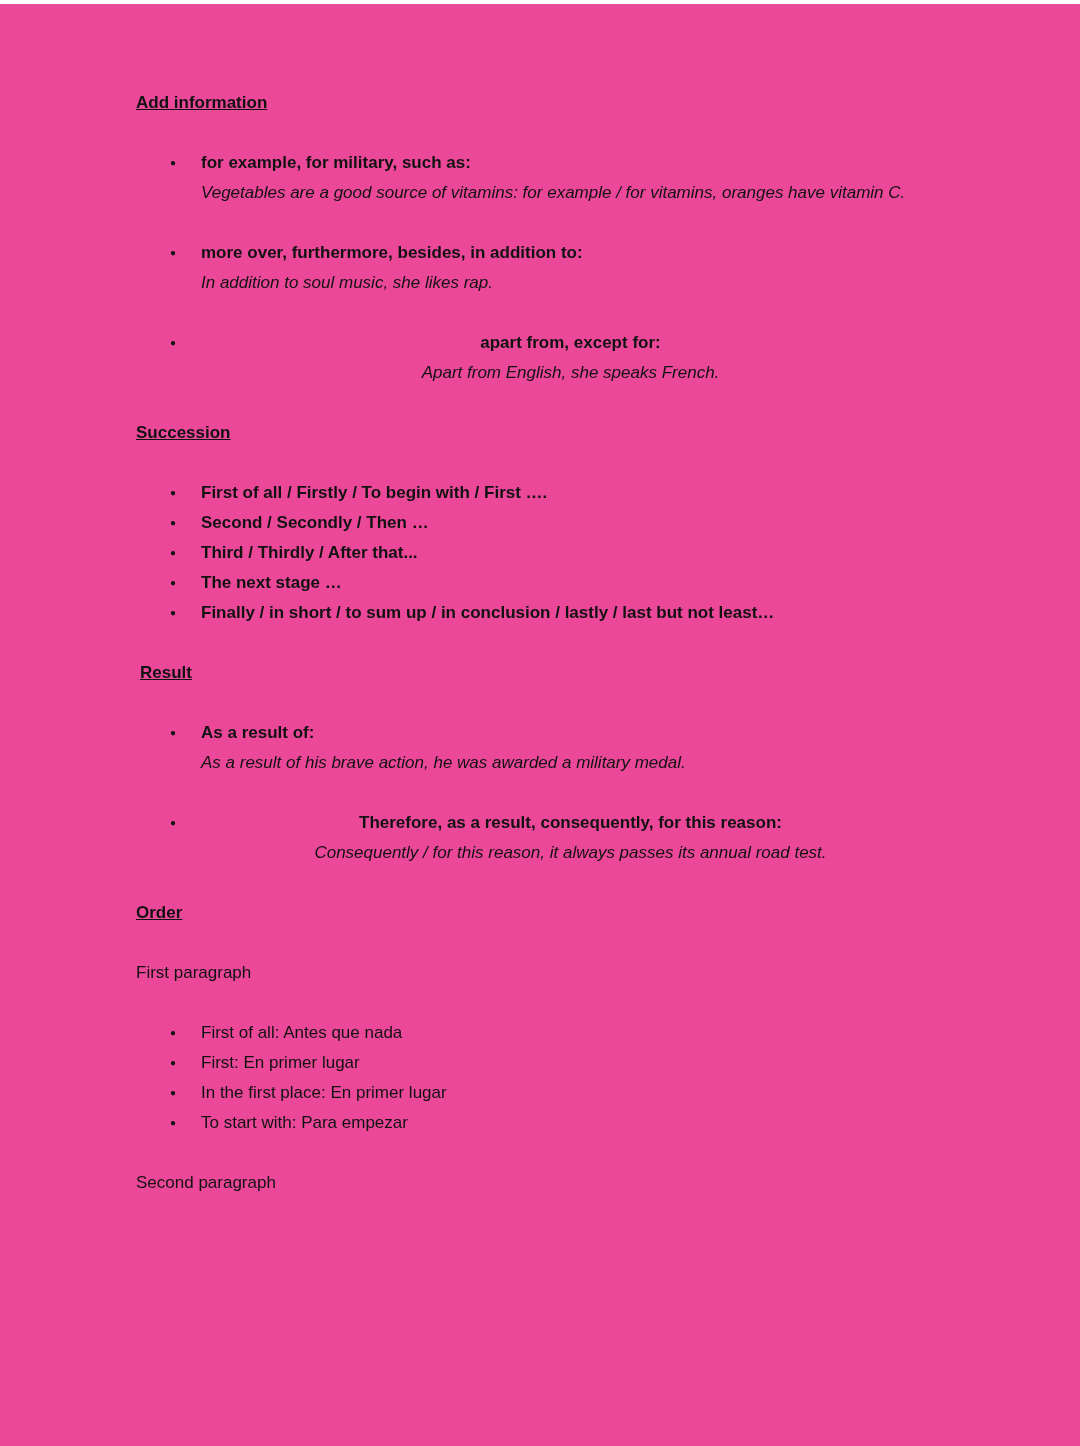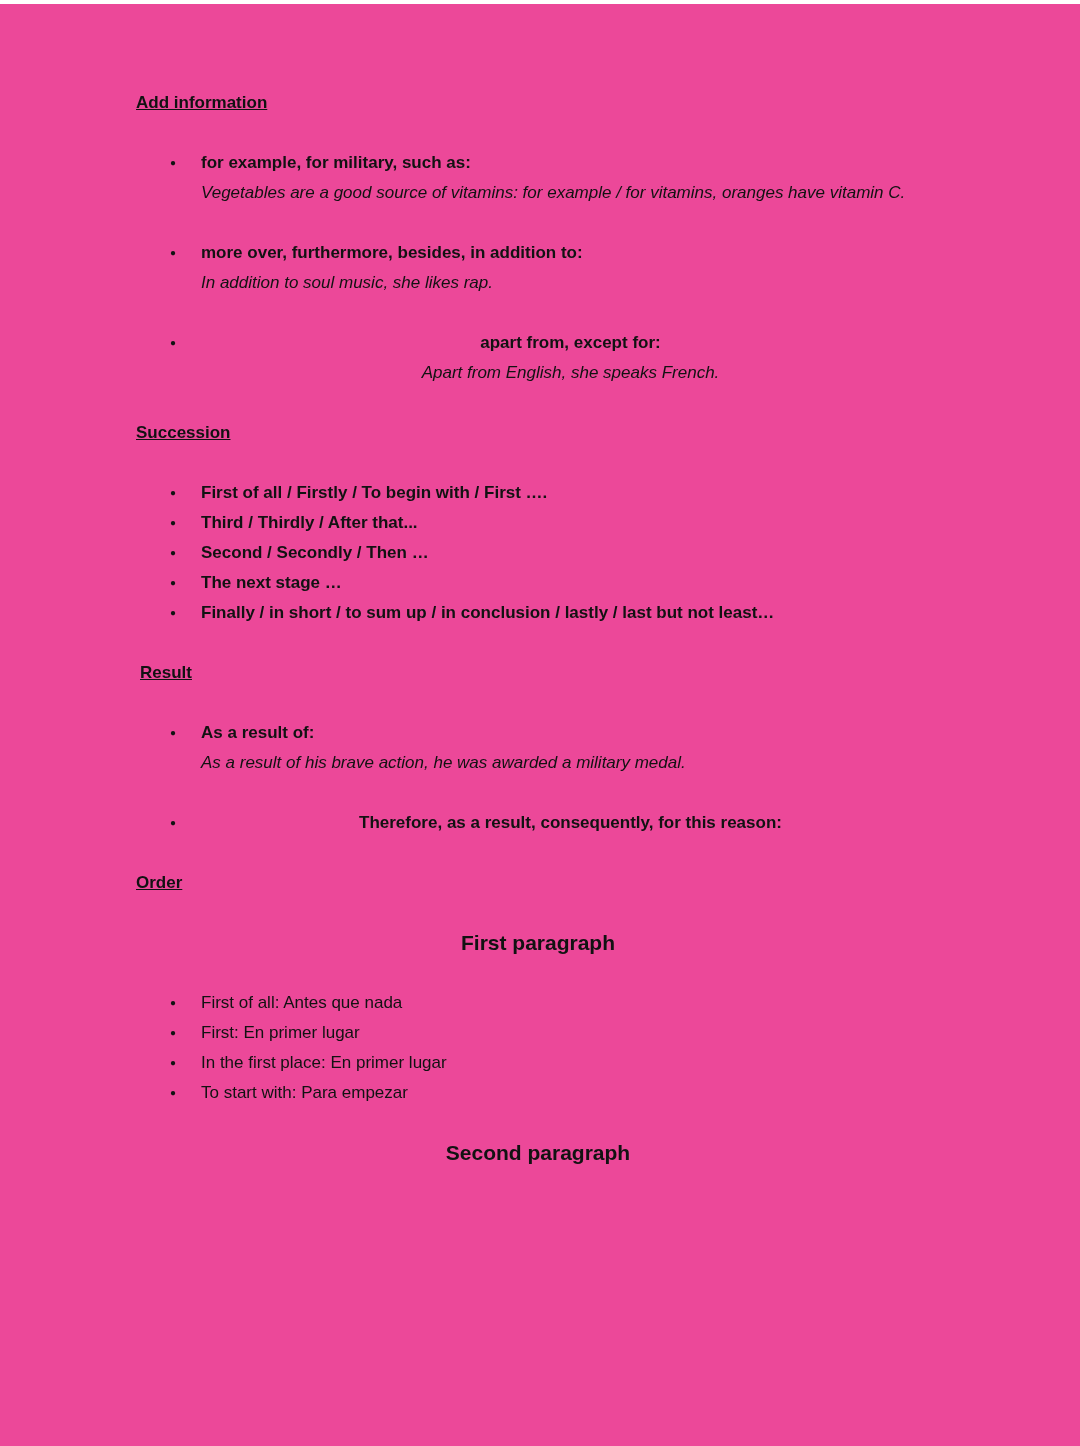--- a/index.html
+++ b/index.html
@@ -25,24 +25,23 @@
   .heading {
     margin: 0;
     font-size: 17px;
     font-weight: bold;
     text-decoration: underline;
     line-height: 30px;
   }
   .heading.indented { padding-left: 4px; }
   .subheading {
     margin: 30px 0 0 0;
-    font-size: 21px;
-    font-weight: bold;
+    font-size: 17px;
+    font-weight: normal;
     line-height: 30px;
-    text-align: center;
   }
   ul.bullets {
     list-style: none;
     margin: 30px 0 0 0;
     padding: 0 0 0 65px;
   }
   ul.bullets > li {
     position: relative;
     margin: 0;
   }
@@ -83,43 +82,44 @@
     </ul>
   </section>
 
   <section class="section">
     <h2 class="heading">Succession</h2>
     <ul class="bullets">
       <li>
         <span class="term">First of all / Firstly / To begin with / First ….</span>
       </li>
       <li>
-        <span class="term">Third / Thirdly / After that...</span>
+        <span class="term">Second / Secondly / Then …</span>
       </li>
       <li>
-        <span class="term">Second / Secondly / Then …</span>
+        <span class="term">Third / Thirdly / After that...</span>
       </li>
       <li>
         <span class="term">The next stage …</span>
       </li>
       <li>
         <span class="term">Finally / in short / to sum up / in conclusion / lastly / last but not least…</span>
       </li>
     </ul>
   </section>
 
   <section class="section">
     <h2 class="heading indented">Result</h2>
     <ul class="bullets spaced">
       <li>
         <div class="term">As a result of:</div>
         <div class="example">As a result of his brave action, he was awarded a military medal.</div>
       </li>
       <li>
         <div class="term">Therefore, as a result, consequently, for this reason:</div>
+        <div class="example">Consequently / for this reason, it always passes its annual road test.</div>
       </li>
     </ul>
   </section>
 
   <section class="section">
     <h2 class="heading">Order</h2>
     <h3 class="subheading">First paragraph</h3>
     <ul class="bullets">
       <li>
         <span>First of all: Antes que nada</span>

